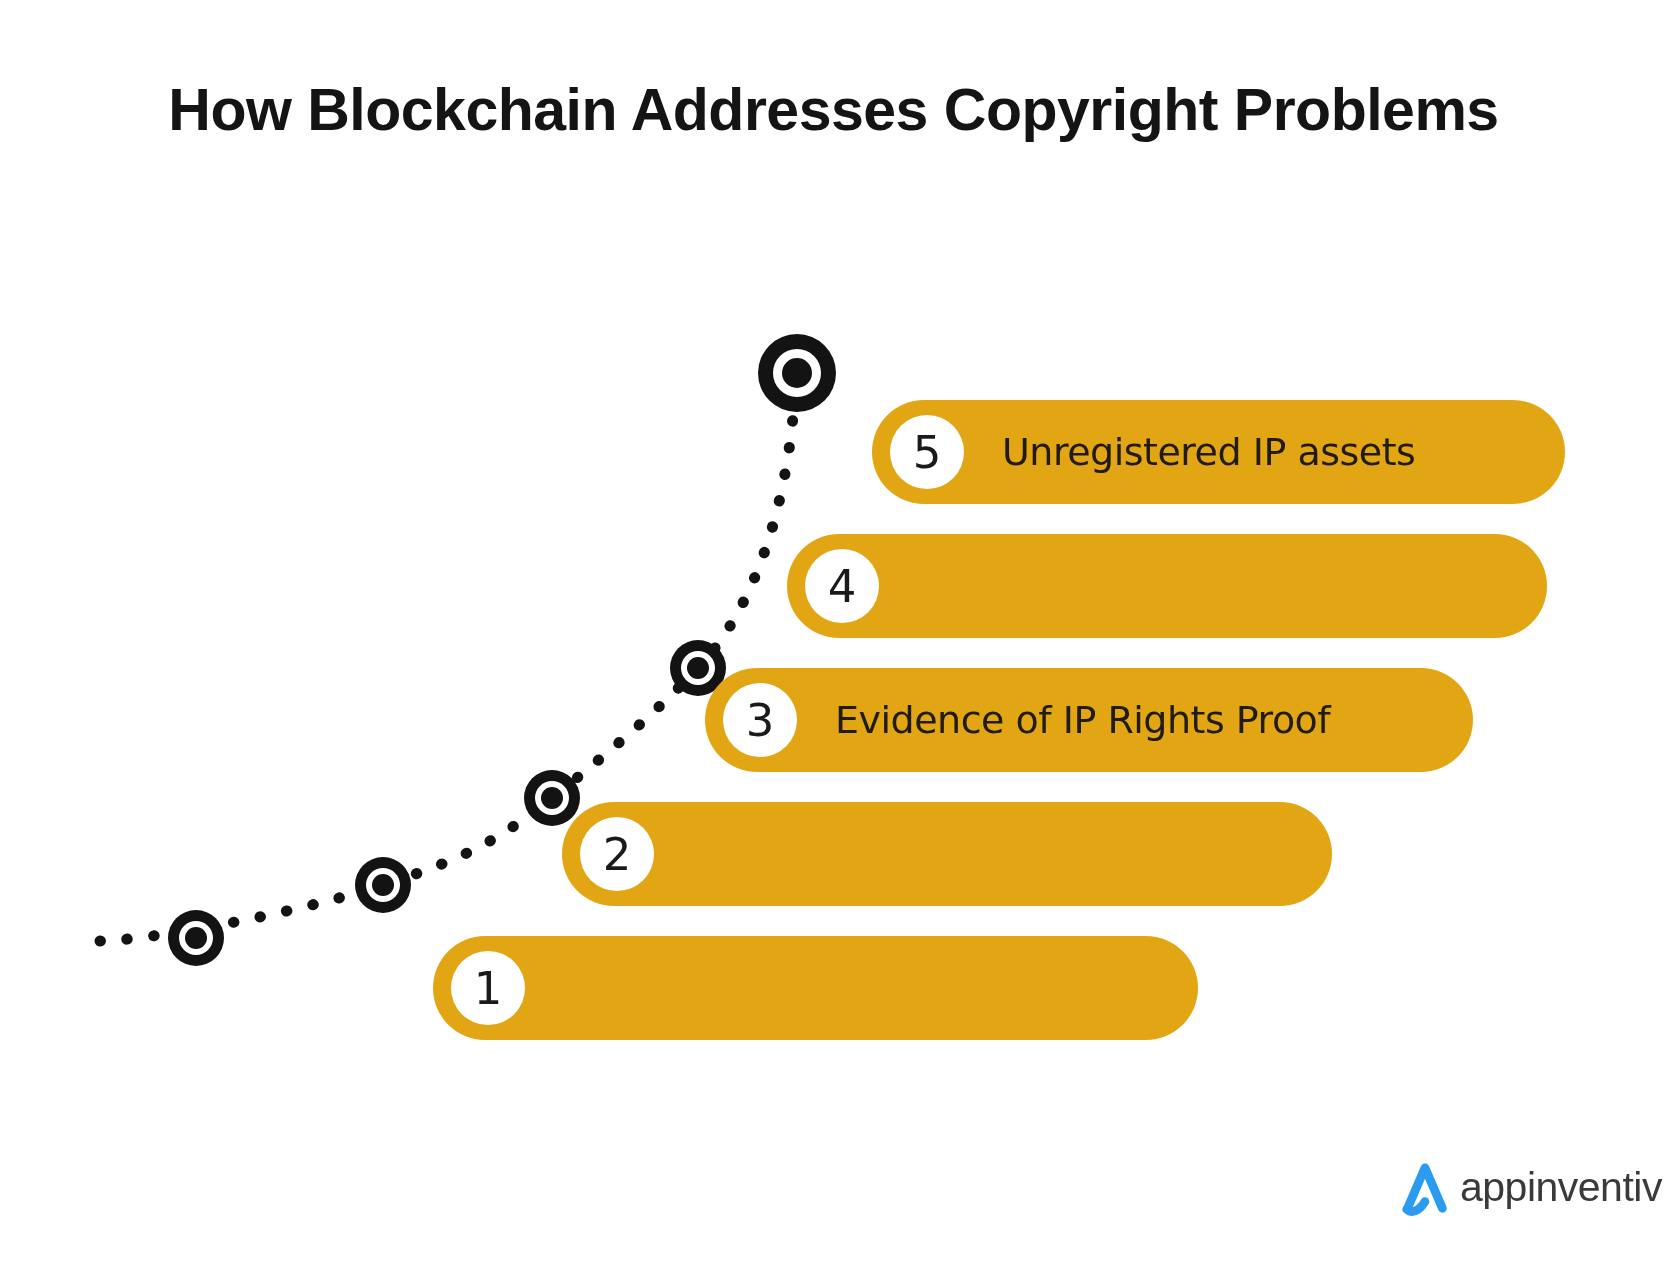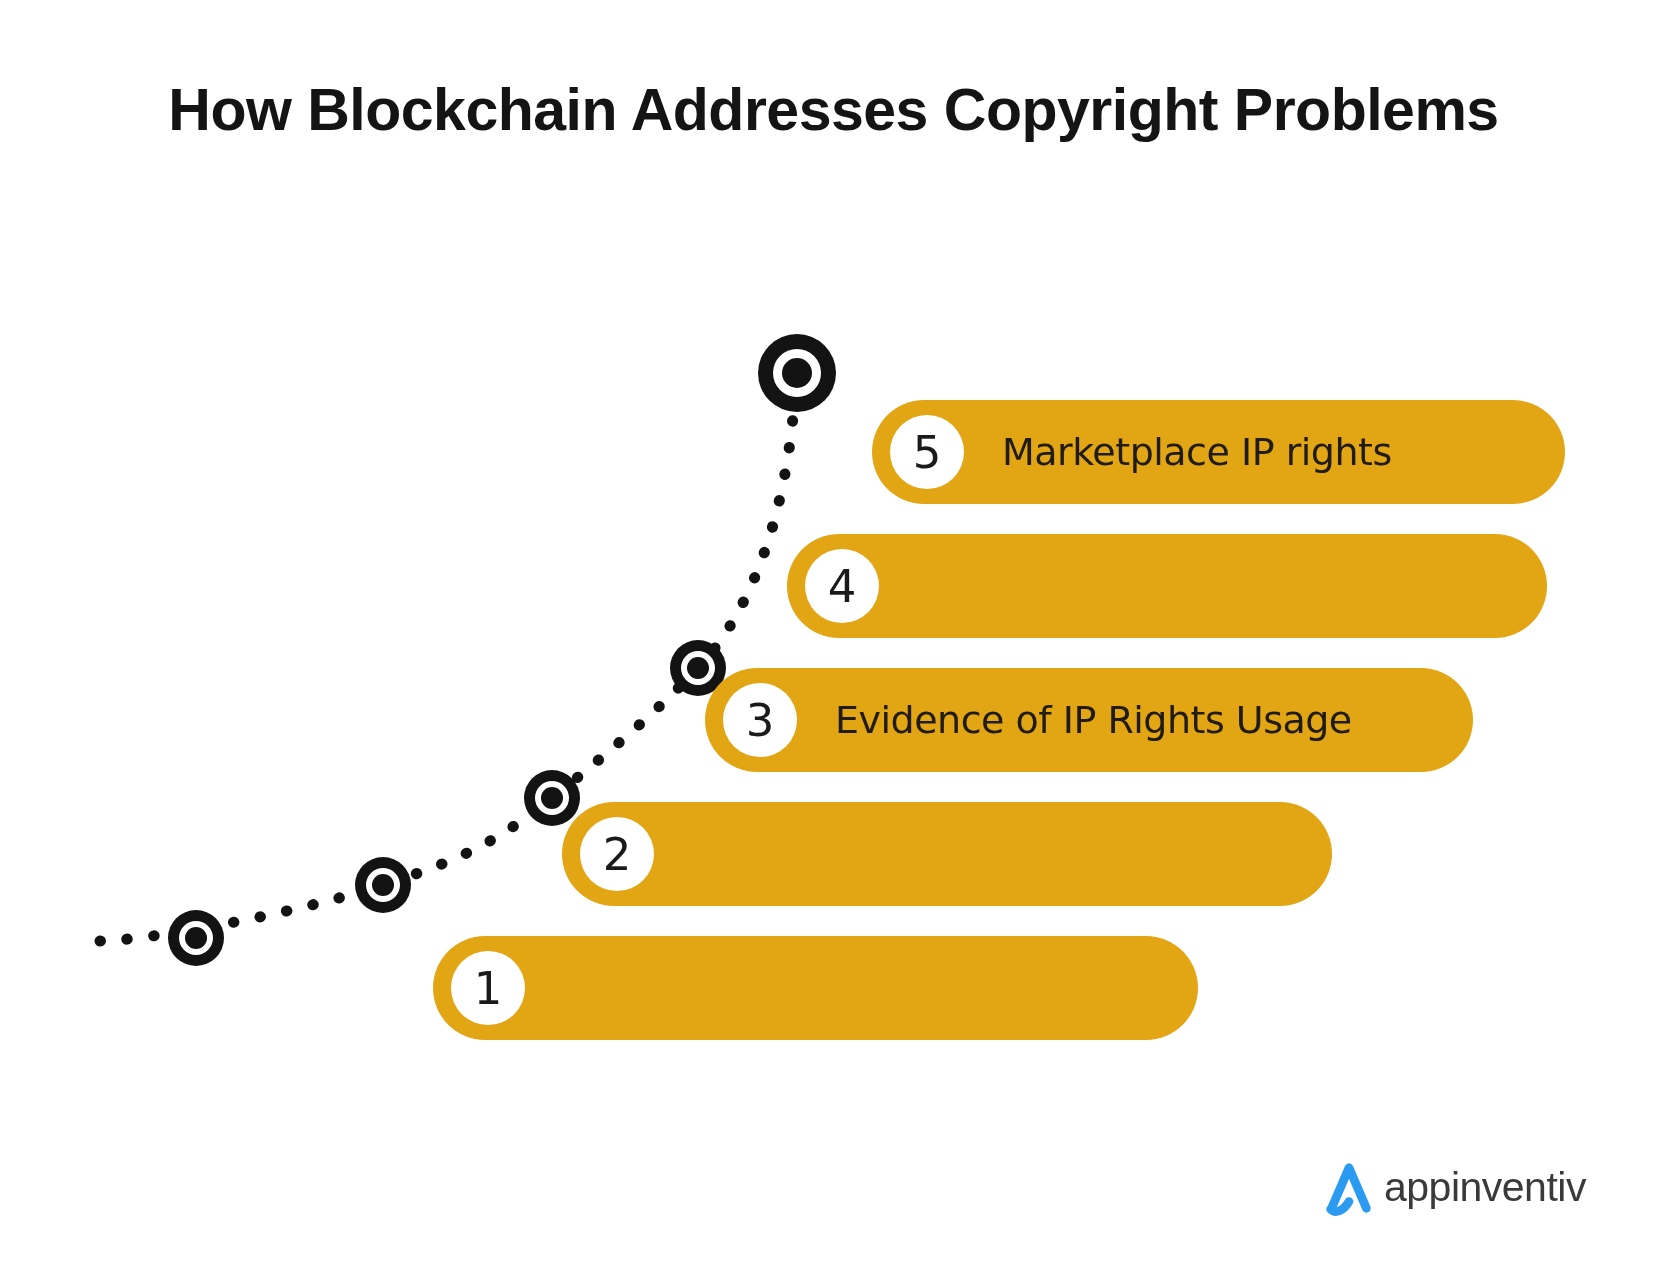--- a/index.html
+++ b/index.html
@@ -65,21 +65,21 @@
   .step-label {
     margin-left: 38px;
     font-family: "DejaVu Sans", sans-serif;
     font-size: 38px;
     letter-spacing: -0.5px;
     color: #201c14;
     white-space: nowrap;
   }
   .logo {
     position: absolute;
-    left: 1320px;
+    left: 1396px;
     top: 1157px;
     display: flex;
     align-items: center;
     text-align: center;
   }
   .logo-a { width: 58px; height: 60px; }
   .logo-text {
     margin-left: 6px;
     font-size: 41px;
     letter-spacing: -0.5px;
@@ -118,30 +118,30 @@
     </g>
     <g>
       <circle cx="797" cy="373" r="39" fill="#131313"></circle>
       <circle cx="797" cy="373" r="24" fill="#ffffff"></circle>
       <circle cx="797" cy="373" r="15" fill="#131313"></circle>
     </g>
   </svg>
 
   <div class="pill pill-5">
     <div class="step-circle">5</div>
-    <div class="step-label">Marketplace IP rights</div>
+    <div class="step-label">Unregistered IP assets</div>
   </div>
 
   <div class="pill pill-4">
     <div class="step-circle">4</div>
   </div>
 
   <div class="pill pill-3">
     <div class="step-circle">3</div>
-    <div class="step-label">Evidence of IP Rights Usage</div>
+    <div class="step-label">Evidence of IP Rights Proof</div>
   </div>
 
   <div class="pill pill-2">
     <div class="step-circle">2</div>
   </div>
 
   <div class="pill pill-1">
     <div class="step-circle">1</div>
   </div>
 

